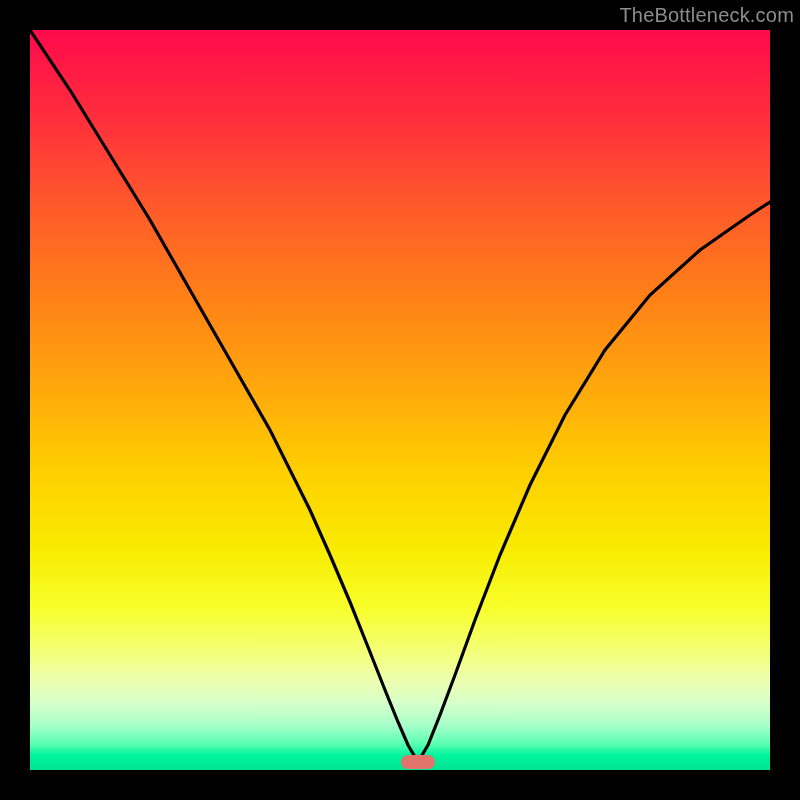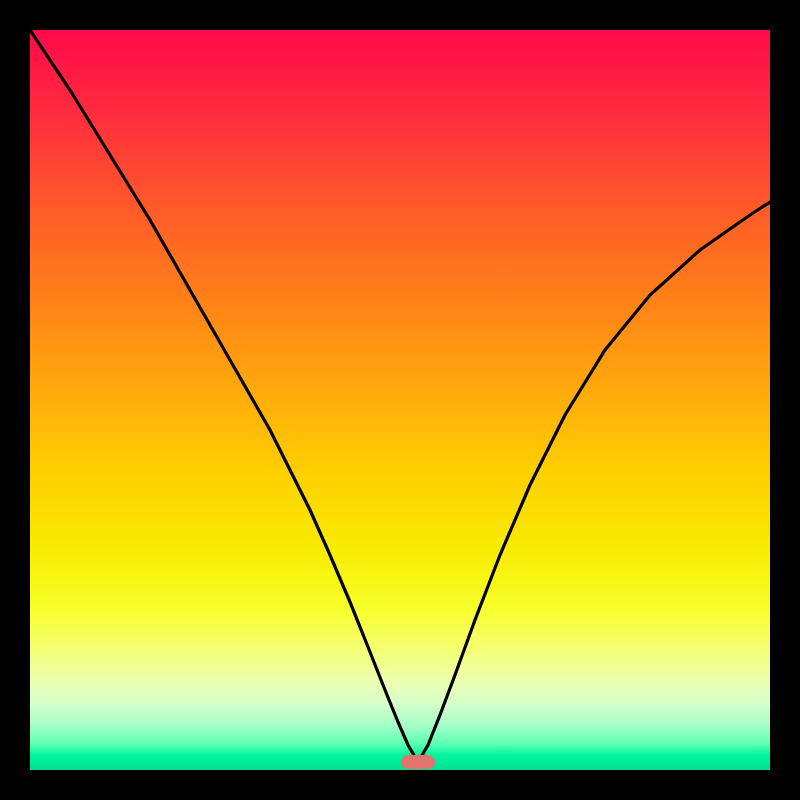--- a/index.html
+++ b/index.html
@@ -74,13 +74,14 @@
 
   <div class="plot-area">
 
     <svg class="curve-svg" viewBox="0 0 740 740" preserveAspectRatio="none">
       <path id="curve-path" fill="none" stroke="#000" stroke-width="3.2" stroke-linecap="round" d="M0 0 L40 60 L80 125 L120 190 L160 260 L200 330 L240 400 L280 480 L300 525 L320 572 L340 622 L355 660 L368 692 L378 715 L388 732 L398 715 L410 685 L425 645 L445 590 L470 525 L500 455 L535 385 L575 320 L620 265 L670 220 L720 185 L740 172"></path>
     </svg>
 
     <div id="min-marker" class="min-marker" style="left: 388px; top: 732px;"></div>
   </div>
 
+  <div class="watermark">TheBottleneck.com</div>
 </div>
 
 </body></html>

